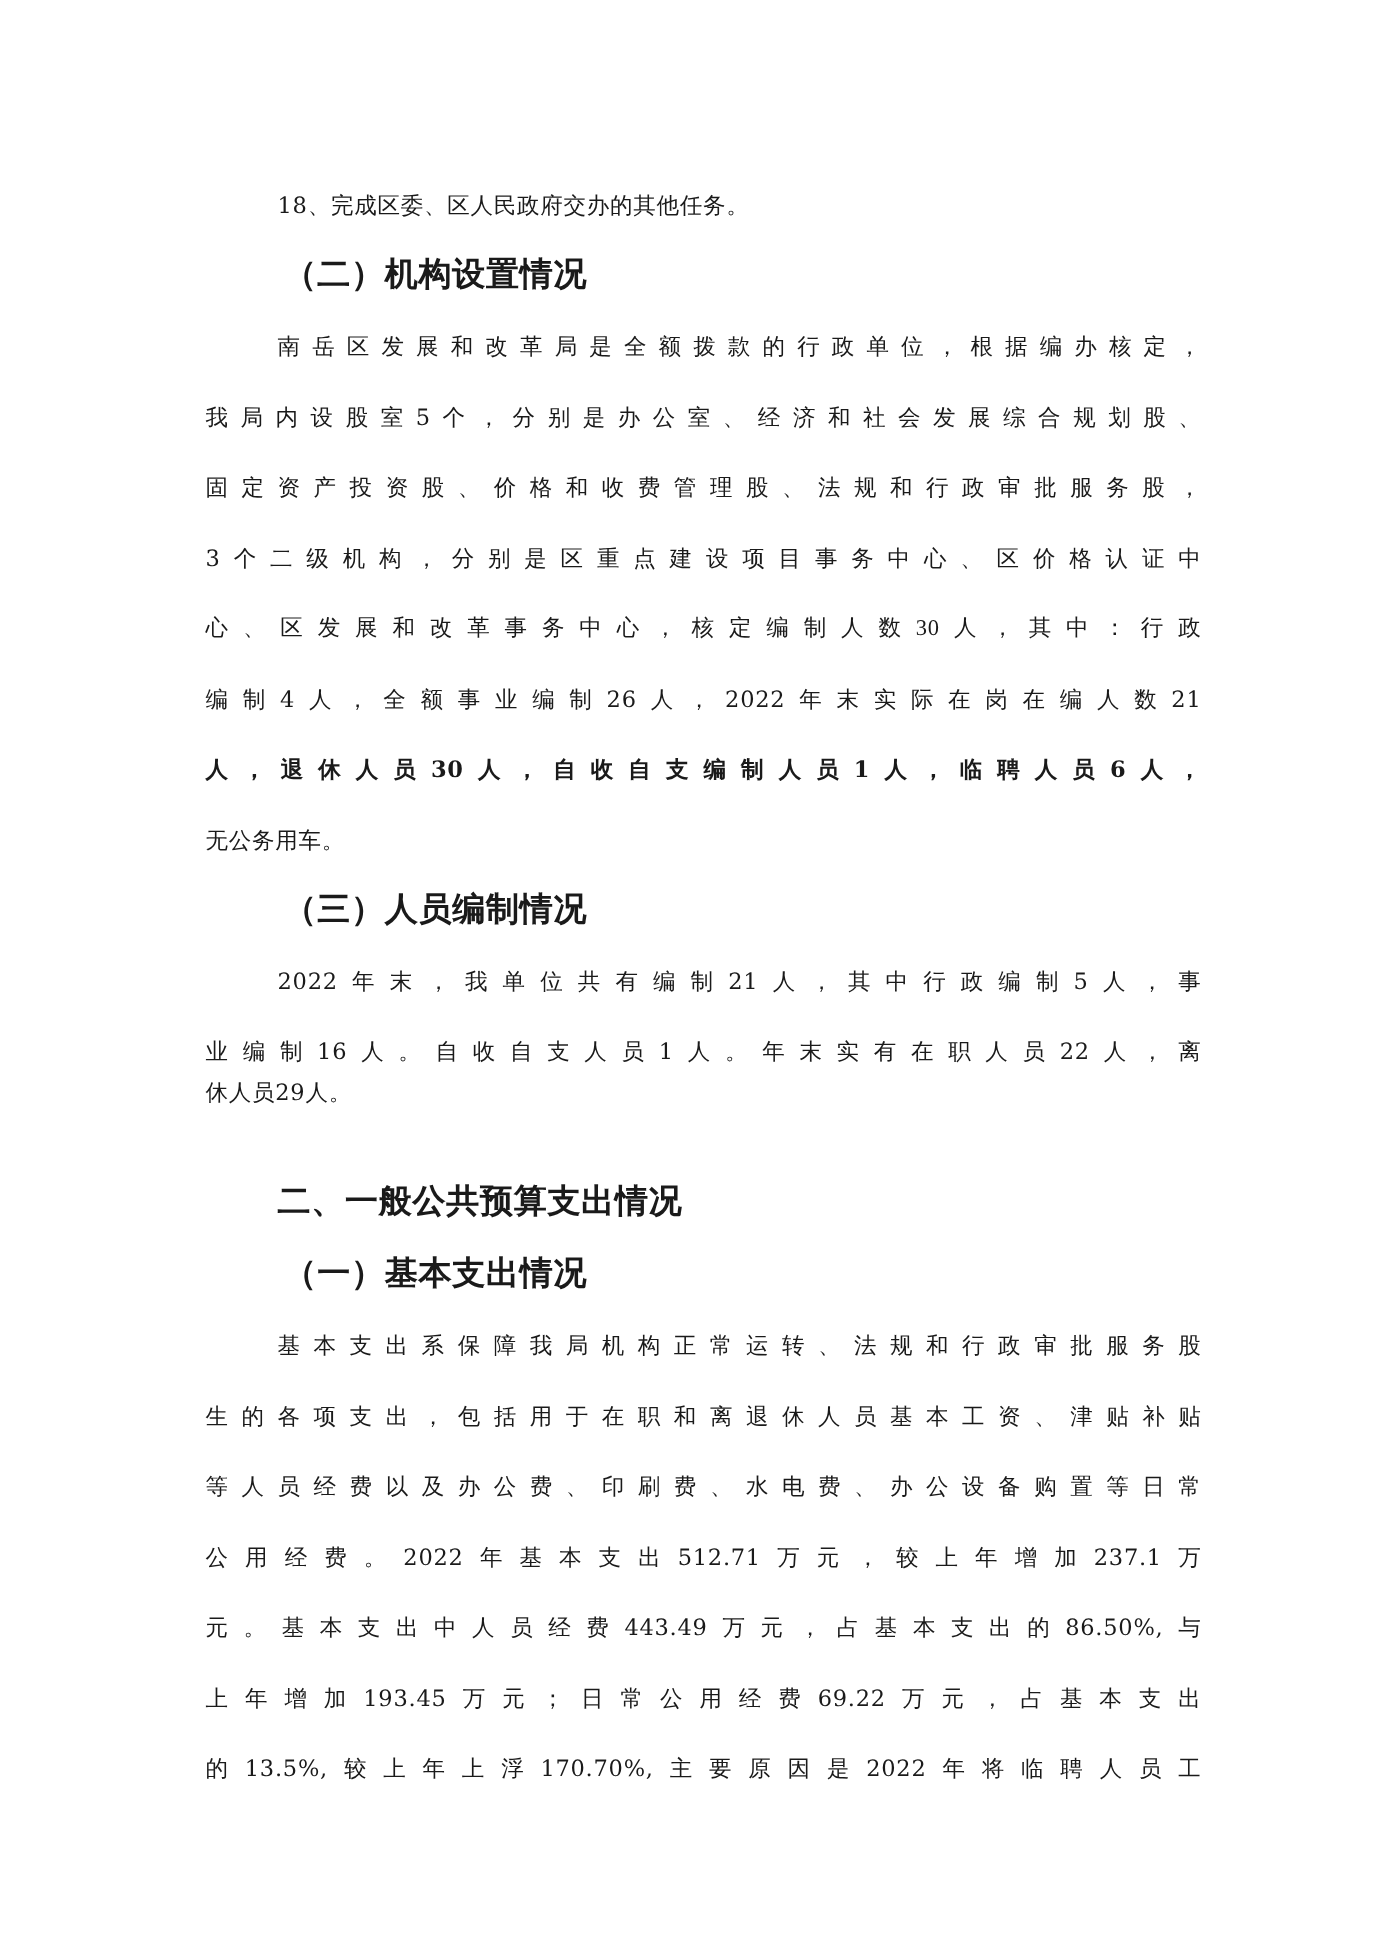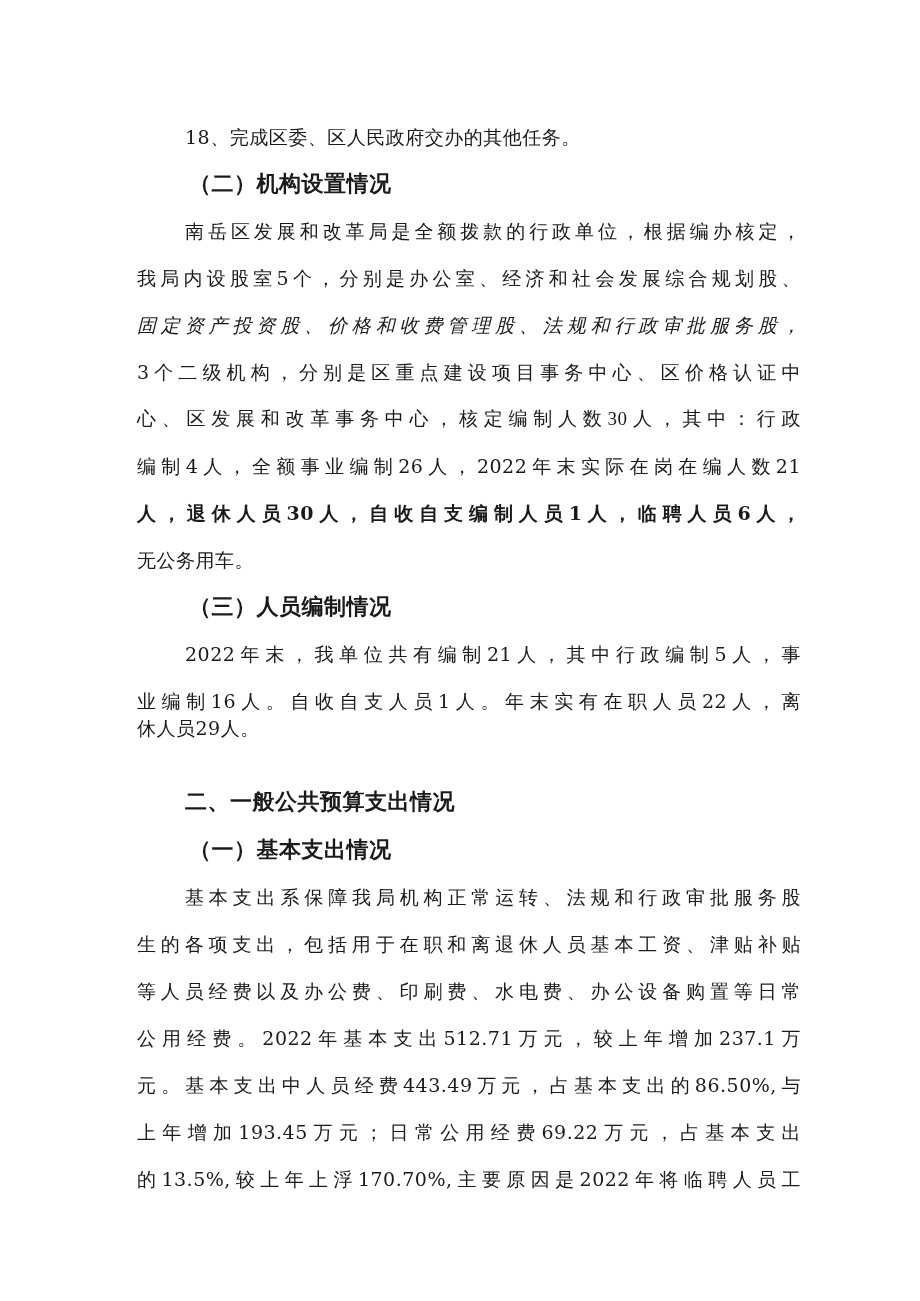--- a/index.html
+++ b/index.html
@@ -1,36 +1,36 @@
 <!DOCTYPE html>
 <html><head>
   <meta charset="utf-8">
   <style>
     html, body { margin: 0; padding: 0; background: #ffffff; }
     body { width: 920px; height: 1301px; position: relative; overflow: hidden;
            font-family: "DejaVu Serif", "Liberation Serif", serif; color: #1a1a1a; }
     .page { position: absolute; left: 137px; top: 0; width: 664px; }
-    .line { position: absolute; left: 0; white-space: nowrap; font-size: 19px; line-height: 30px;
+    .line { position: absolute; left: 0; white-space: nowrap; font-size: 15px; line-height: 30px;
             letter-spacing: 0.5px; }
     .just { width: 664px; text-align: justify; text-align-last: justify; }
     .indent { left: 48px; }
     .indent.just { width: 616px; }
     .heading { font-weight: bold; font-family: "DejaVu Sans", "Liberation Sans", sans-serif; font-size: 22px; }
     .h2 { left: 52px; }
     .h1 { left: 48px; }
   </style>
 </head>
 <body>
 
 <div class="page" id="page">
     <div class="line indent" style="top: 122px;">18、完成区委、区人民政府交办的其他任务。</div>
     <div class="line heading h2" style="top: 169px;">（二）机构设置情况</div>
     <div class="line indent just" style="top: 216px;">南岳区发展和改革局是全额拨款的行政单位，根据编办核定，</div>
     <div class="line just" style="top: 263px;">我局内设股室5个，分别是办公室、经济和社会发展综合规划股、</div>
-    <div class="line just" style="top: 310px; font-style: italic;">固定资产投资股、价格和收费管理股、法规和行政审批服务股，</div>
+    <div class="line just" style="top: 310px;">固定资产投资股、价格和收费管理股、法规和行政审批服务股，</div>
     <div class="line just" style="top: 357px;">3个二级机构，分别是区重点建设项目事务中心、区价格认证中</div>
     <div class="line just" style="top: 404px; font-family: Liberation Serif, serif;">心、区发展和改革事务中心，核定编制人数30人，其中：行政</div>
     <div class="line just" style="top: 451px;">编制4人，全额事业编制26人，2022年末实际在岗在编人数21</div>
     <div class="line just" style="top: 498px; font-weight: bold;">人，退休人员30人，自收自支编制人员1人，临聘人员6人，</div>
     <div class="line" style="top: 545px;">无公务用车。</div>
     <div class="line heading h2" style="top: 592px;">（三）人员编制情况</div>
     <div class="line indent just" style="top: 639px;">2022年末，我单位共有编制21人，其中行政编制5人，事</div>
     <div class="line just" style="top: 686px;">业编制16人。自收自支人员1人。年末实有在职人员22人，离</div>
     <div class="line" style="top: 713px;">休人员29人。</div>
     <div class="line heading h1" style="top: 787px;">二、一般公共预算支出情况</div>

